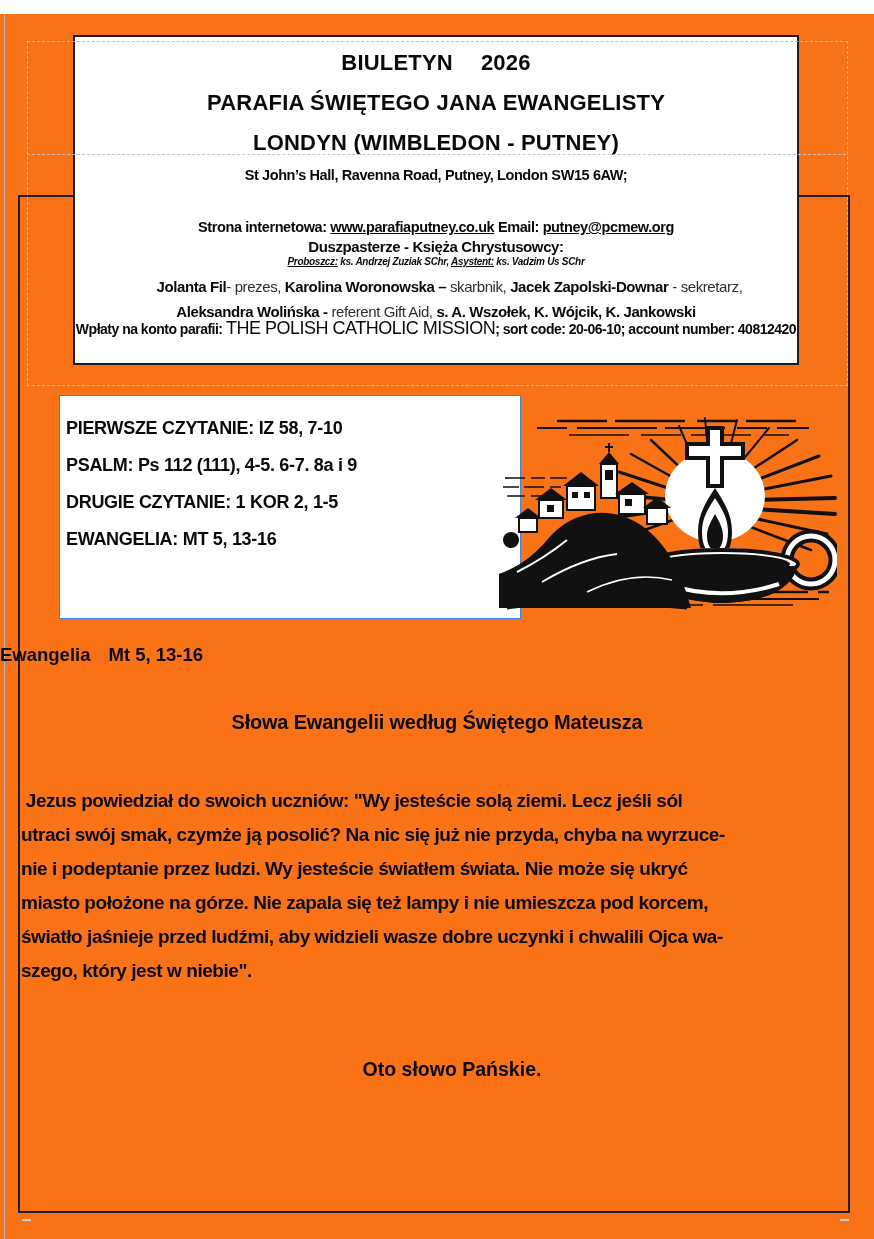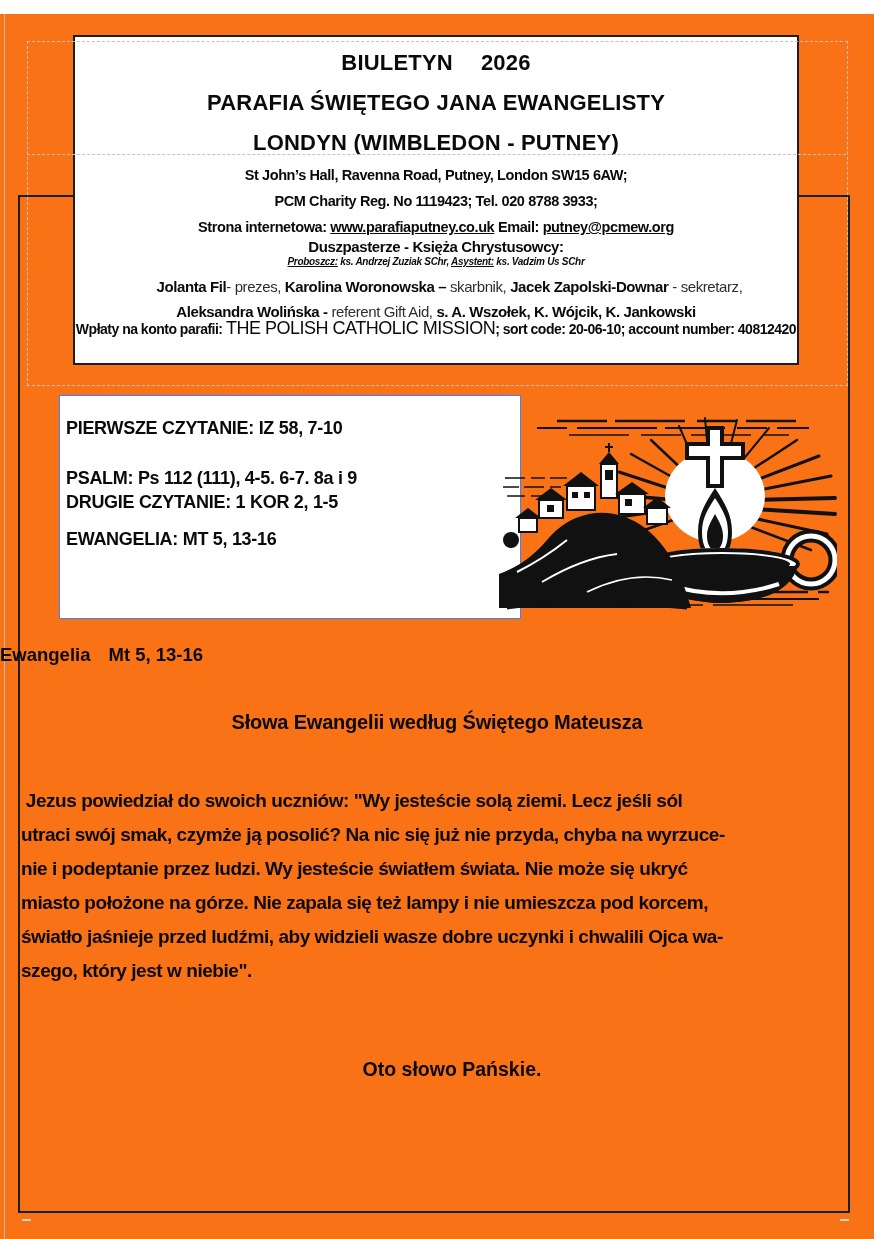--- a/index.html
+++ b/index.html
@@ -59,38 +59,37 @@
   <div class="outer-box"></div>
   <div class="crop-mark" style="left:22px;top:1199px;"></div>
   <div class="crop-mark" style="left:840px;top:1199px;"></div>
 
   <div class="header-box">
     <div class="hline title" style="top:12px;"><span>BIULETYN</span><span class="gap-l">2026</span></div>
     <div class="hline title" style="top:52px;">PARAFIA ŚWIĘTEGO JANA EWANGELISTY</div>
     <div class="hline title" style="top:92px;">LONDYN (WIMBLEDON - PUTNEY)</div>
 
     <div class="hline haddr" style="top:129px;">St John’s Hall, Ravenna Road, Putney, London SW15 6AW;</div>
-    <div class="hline haddr" style="top:155px;">PCM Charity Reg. No 1119423; Tel. 020 8788 3933;</div>
 
     <div class="hline haddr" style="top:181px;"><span>Strona internetowa: </span><span class="ul">www.parafiaputney.co.uk</span><span> Email: </span><span class="ul">putney@pcmew.org</span></div>
 
     <div class="hline hsmall" style="top:201px;">Duszpasterze - Księża Chrystusowcy:</div>
 
     <div class="hline hital" style="top:219px;"><span class="ul">Proboszcz:</span><span> ks. Andrzej Zuziak SChr, </span><span class="ul">Asystent:</span><span> ks. Vadzim Us SChr</span></div>
 
     <div class="hline hcouncil" style="top:241px;padding-left:27px;"><span class="seg-b">Jolanta Fil</span><span class="seg-r">- prezes, </span><span class="seg-b">Karolina Woronowska – </span><span class="seg-r">skarbnik, </span><span class="seg-b">Jacek Zapolski-Downar</span><span class="seg-r"> - sekretarz,</span></div>
 
     <div class="hline hcouncil" style="top:266px;"><span class="seg-b">Aleksandra Wolińska - </span><span class="seg-r">referent Gift Aid, </span><span class="seg-b">s. A. Wszołek, K. Wójcik, K. Jankowski</span></div>
 
     <div class="hline hpay" style="top:280px;"><span>Wpłaty na konto parafii: </span><span class="pay-acct">THE POLISH CATHOLIC MISSION</span><span>; sort code: 20-06-10; account number: 40812420</span></div>
   </div>
 
   <div class="readings-box">
     <div class="rline" style="top:22px;">PIERWSZE CZYTANIE: IZ 58, 7-10</div>
-    <div class="rline" style="top:72px;text-align:center;">PSALM: Ps 112 (111), 4-5. 6-7. 8a i 9</div>
+    <div class="rline" style="top:59px;text-align:center;">PSALM: Ps 112 (111), 4-5. 6-7. 8a i 9</div>
     <div class="rline" style="top:96px;">DRUGIE CZYTANIE: 1 KOR 2, 1-5</div>
     <div class="rline" style="top:133px;">EWANGELIA: MT 5, 13-16</div>
   </div>
 
   <div class="illustration">
     <svg width="340" height="198" viewBox="0 0 340 198" xmlns="http://www.w3.org/2000/svg">
 
       <g stroke="#111" fill="none">
         <path d="M60,9 H302" stroke-width="2.6" stroke-dasharray="50 8 70 12 40 9"></path>
         <path d="M40,16 H312" stroke-width="2.1" stroke-dasharray="30 10 80 8 60 12"></path>

